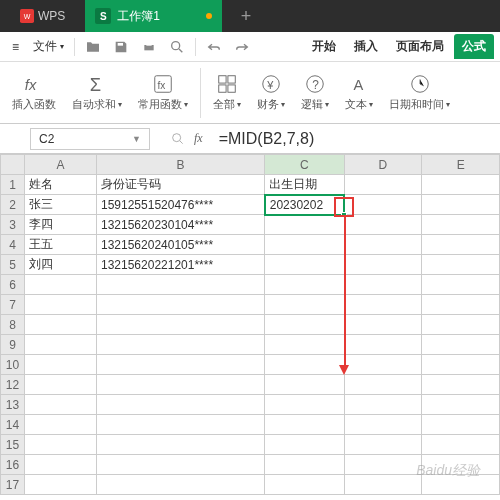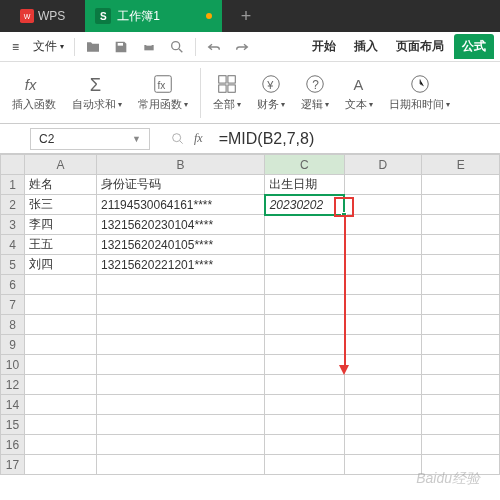--- a/index.html
+++ b/index.html
@@ -36,26 +36,26 @@
 .grid th,.grid td{border:1px solid #ccc;font-size:12px;height:20px;padding:0 4px;text-align:left;color:#333;background:#fff;}
 .grid th{background:#e8e8e8;color:#666;text-align:center;font-weight:normal;}
 .grid .rowhdr{background:#e8e8e8;text-align:center;width:24px;color:#666;}
 .grid .corner{background:#e8e8e8;width:24px;}
 .col-a{width:74px;}
 .col-b{width:170px;}
 .col-c{width:80px;}
 .col-d{width:80px;}
 .col-e{width:80px;}
 .th-c{background:#d4e8d4 !important;}
-.sel-cell{border:2px solid #0f9d58 !important;position:relative;font-style:italic;}
+.sel-cell{border:2px solid #0f9d58 !important;position:relative;}
 .fill-handle{position:absolute;right:-4px;bottom:-4px;width:6px;height:6px;background:#0f9d58;border:1px solid #fff;}
 .red-box{position:absolute;border:2px solid #e53935;width:20px;height:20px;}
 .arrow-line{position:absolute;width:2px;background:#e53935;}
 .arrow-head{position:absolute;width:0;height:0;border-left:5px solid transparent;border-right:5px solid transparent;border-top:10px solid #e53935;}
-.watermark{position:absolute;bottom:12px;right:20px;font-size:14px;color:rgba(150,150,150,0.5);font-style:italic;}
+.watermark{position:absolute;bottom:20px;right:20px;font-size:14px;color:rgba(150,150,150,0.5);font-style:italic;}
 </style>
 </head>
 <body>
 
 <div class="titlebar">
   <div class="wps-logo">
     <svg viewBox="0 0 24 24">
         <rect fill="#e53935" width="24" height="24" rx="3"></rect>
         <text x="12" y="17" fill="#fff" font-size="12" text-anchor="middle">W</text>
       </svg>
@@ -232,21 +232,21 @@
           <th class="rowhdr">1</th>
           <td>姓名</td>
           <td>身份证号码</td>
           <td>出生日期</td>
           <td></td>
           <td></td>
         </tr>
   <tr>
           <th class="rowhdr">2</th>
           <td>张三</td>
-          <td>21194530064161****</td>
+          <td>15912551520476****</td>
           <td class="sel-cell"><span>20230202</span><span class="fill-handle"></span></td>
           <td></td>
           <td></td>
         </tr>
   <tr>
           <th class="rowhdr">3</th>
           <td>李四</td>
           <td>13215620230104****</td>
           <td></td>
           <td></td>
@@ -310,20 +310,28 @@
         </tr>
   <tr>
           <th class="rowhdr">12</th>
           <td></td>
           <td></td>
           <td></td>
           <td></td>
           <td></td>
         </tr>
   <tr>
+          <th class="rowhdr">13</th>
+          <td></td>
+          <td></td>
+          <td></td>
+          <td></td>
+          <td></td>
+        </tr>
+  <tr>
           <th class="rowhdr">14</th>
           <td></td>
           <td></td>
           <td></td>
           <td></td>
           <td></td>
         </tr>
   <tr>
           <th class="rowhdr">15</th>
           <td></td>

